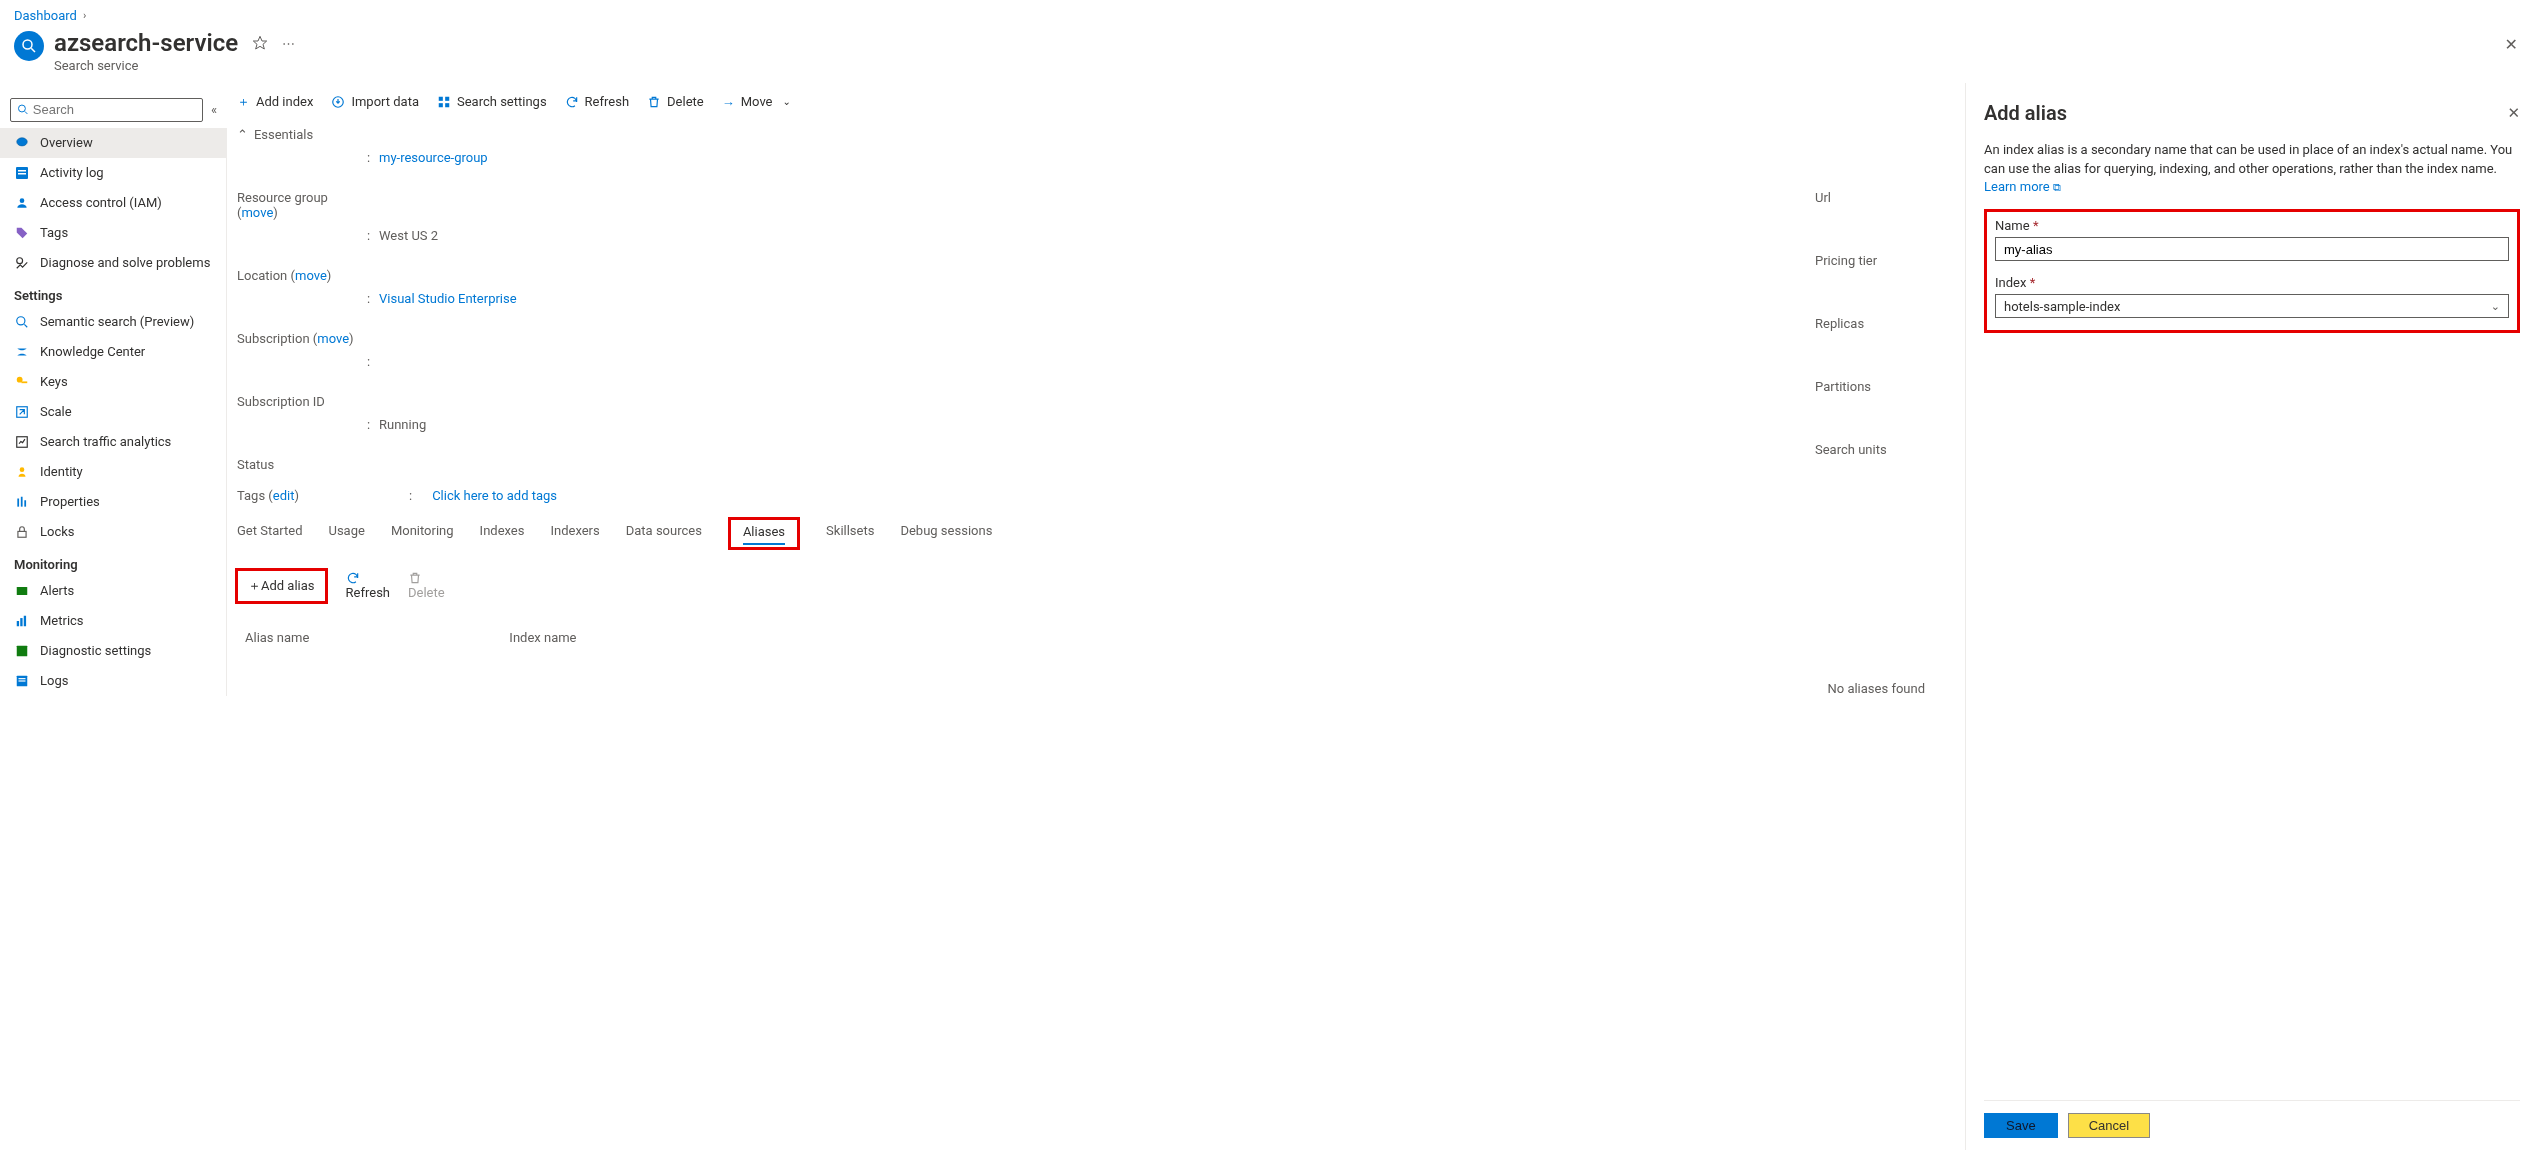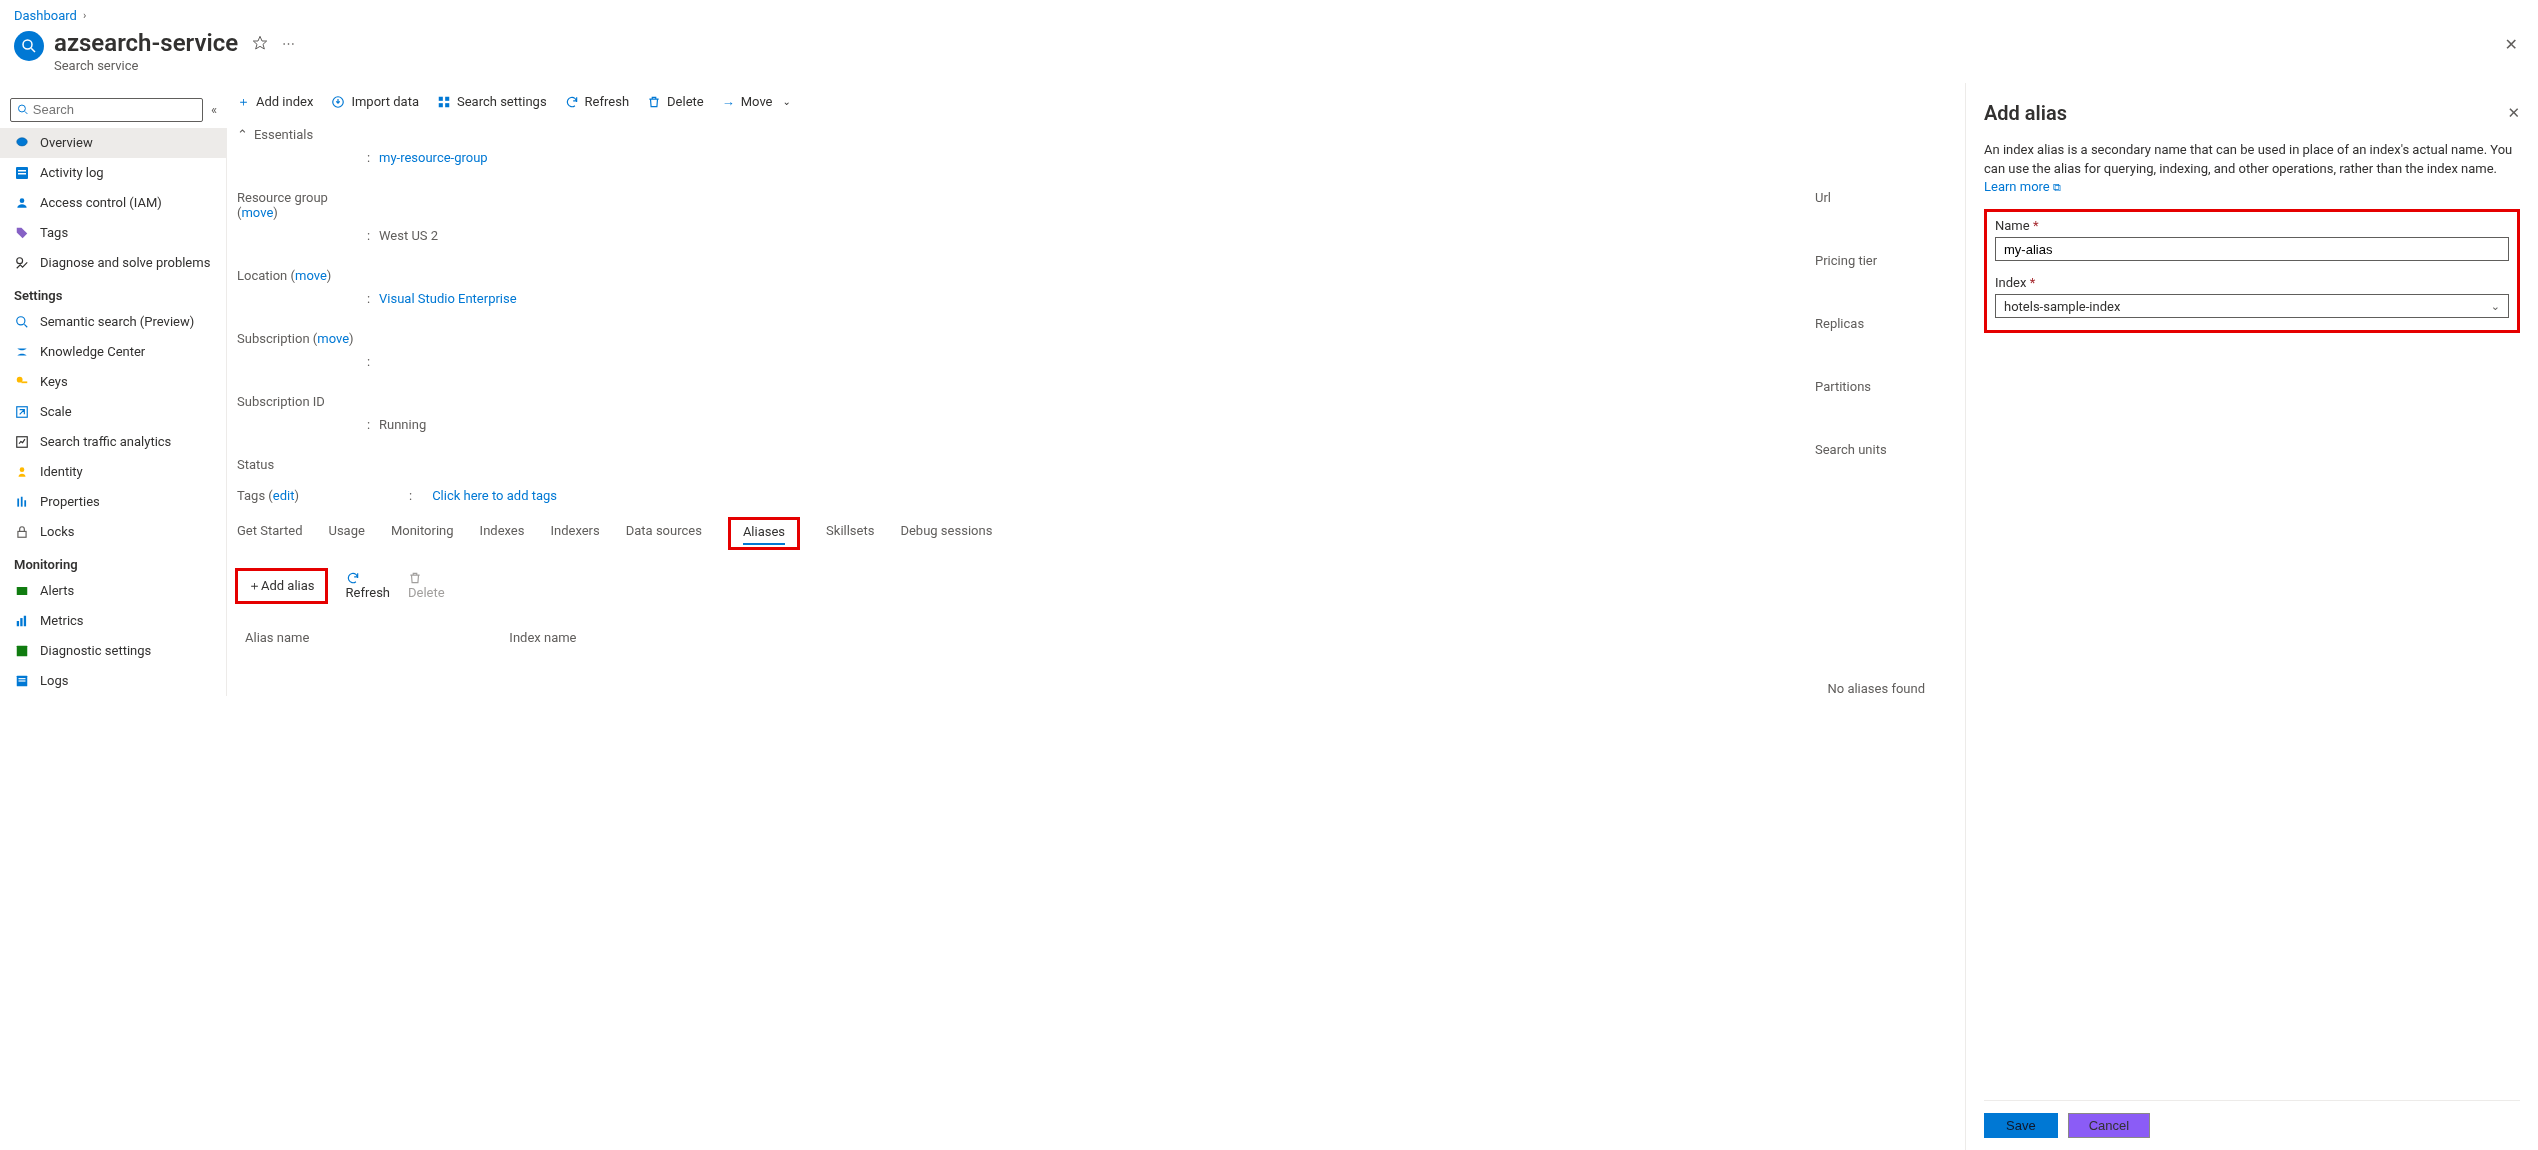--- a/index.html
+++ b/index.html
@@ -79,21 +79,21 @@
 .panel-desc { margin-top:16px; font-size:13px; color:#323130; line-height:1.45; }
 .panel-desc a { color:#0078d4; text-decoration:none; }
 .ext-icon { font-size:11px; }
 .form-field { margin-bottom:14px; }
 .form-field label { font-size:13px; color:#323130; display:block; margin-bottom:4px; }
 .req { color:#a4262c; }
 .form-field input, .form-field .select { width:100%; height:24px; border:1px solid #605e5c; padding:0 8px; font-size:13px; background:#fff; outline:none; }
 .form-field .select { display:flex; align-items:center; justify-content:space-between; cursor:pointer;}
 .panel-footer { margin-top:auto; border-top:1px solid #edebe9; padding-top:12px; display:flex; gap:10px;}
 .btn-primary { background:#0078d4; color:#0f172a; border:none; padding:5px 22px; font-size:13px; cursor:pointer; }
-.btn-secondary { background:#8b5cf6; color:#323130; border:1px solid #8a8886; padding:4px 20px; font-size:13px; cursor:pointer;}
+.btn-secondary { background:#fde047; color:#323130; border:1px solid #8a8886; padding:4px 20px; font-size:13px; cursor:pointer;}
 
 svg { display:block; }
 </style>
 </head>
 <body>
 
 <div class="root">
 
   <div class="breadcrumb">
     <a href="#">Dashboard</a>

